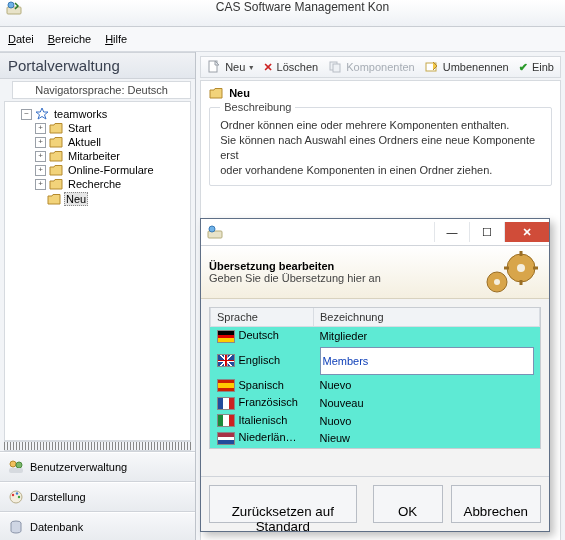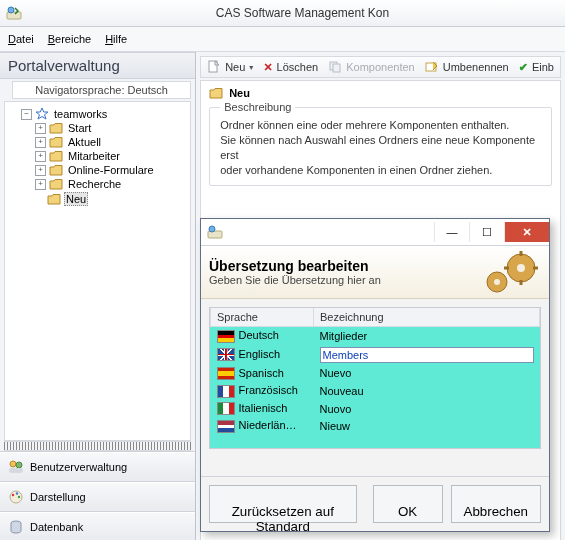--- a/index.html
+++ b/index.html
@@ -1,16 +1,16 @@
 <!DOCTYPE html>
 <html><head>
 <meta charset="utf-8">
 <style>
 html,body{margin:0;padding:0;font-family:Tahoma,"Segoe UI",Arial,sans-serif;font-size:11px;color:#000;background:#fff;width:565px;height:540px;overflow:hidden}
-.titlebar{height:26px;background:linear-gradient(#fff,#eef1f5);border-bottom:1px solid #c9cdd3;display:flex;align-items:center;padding:0 6px;gap:24px}
+.titlebar{height:26px;background:linear-gradient(#fff,#eef1f5);border-bottom:1px solid #c9cdd3;display:flex;padding:0 6px;gap:24px}
 .titlebar .icon{width:16px;height:16px}
 .titlebar .title{flex:1;text-align:center;font-size:12px;color:#333}
 .menubar{height:20px;display:flex;align-items:center;gap:14px;padding:2px 8px;border-bottom:1px solid #d6dae0;background:#f7f8fa}
 .menu-item{cursor:default}
 .menu-item span{text-decoration:underline}
 .main{display:flex;height:calc(540px - 26px - 24px)}
 .sidebar{width:218px;border-right:1px solid #bfc4cb;background:#f2f4f7;display:flex;flex-direction:column}
 .panel-header{background:linear-gradient(#f0f2f5,#e3e7ed);border:1px solid #cfd3d9;border-left:none;border-right:none;padding:4px 8px;font-size:15px;color:#3a4150}
 .nav-lang{background:#fff;border:1px solid #d6dadf;margin:2px 4px 0 12px;padding:2px 6px;text-align:center;color:#444}
 .tree{flex:1;background:#fff;margin:2px 4px 0 4px;border:1px solid #d6dadf;padding:4px 2px 4px 2px;overflow:auto}
@@ -39,21 +39,21 @@
 .fieldset{border:1px solid #d8dce2;border-radius:2px;padding:8px 10px;margin-top:4px}
 .fieldset .legend{position:relative;top:-15px;background:#fff;display:inline-block;padding:0 4px;color:#444}
 .fieldset .body{margin-top:-10px;color:#333;line-height:1.35}
 
 .dialog{position:absolute;left:200px;top:218px;width:348px;height:312px;background:#f3f3f3;border:1px solid #5f6f86;box-shadow:4px 4px 8px rgba(0,0,0,.25)}
 .dlg-tb{height:26px;background:#fff;display:flex;align-items:center;border-bottom:1px solid #d0d4da}
 .dlg-tb .spacer{flex:1}
 .dlg-btn{width:34px;height:20px;display:flex;align-items:center;justify-content:center;font-size:11px;border-left:1px solid #e3e6ea}
 .dlg-close{background:#d04c39;color:#fff;font-weight:bold;width:44px;height:20px}
 .dlg-head{background:linear-gradient(#fff,#f4efe0);height:52px;border-bottom:1px solid #d8d2bf;display:flex;align-items:center;padding:0 8px;justify-content:space-between}
-.dlg-head .txt .t1{font-weight:bold;font-size:14px}
+.dlg-head .txt .t1{font-weight:bold;font-size:11px}
 .dlg-head .txt .t2{font-size:11px;color:#444}
 .gears{width:64px;height:44px}
 .grid{margin:8px 8px 0 8px;border:1px solid #c8ccd2;background:#5eead4;height:140px;overflow:hidden}
 .grid table{border-collapse:collapse;width:100%}
 .grid th{background:#f1f3f6;border:1px solid #d8dce2;border-top:none;padding:3px 6px;text-align:left;color:#333;font-weight:normal}
 .grid td{border-bottom:0;padding:2px 6px;vertical-align:middle}
 .flag{display:inline-block;width:16px;height:11px;margin-right:4px;border:1px solid #888;vertical-align:middle}
 .flag.de{background:linear-gradient(#000 0 33%,#d00 33% 66%,#fc0 66%)}
 .flag.en{background:#224b9b;position:relative;overflow:hidden}
 .flag.en::before{content:"";position:absolute;inset:0;background:
@@ -61,21 +61,21 @@
  linear-gradient(-45deg,transparent 45%,#fff 45% 55%,transparent 55%),
  linear-gradient(#fff,#fff) center/100% 22% no-repeat,
  linear-gradient(#fff,#fff) center/22% 100% no-repeat;}
 .flag.en::after{content:"";position:absolute;inset:0;background:
  linear-gradient(#c00,#c00) center/100% 12% no-repeat,
  linear-gradient(#c00,#c00) center/12% 100% no-repeat;}
 .flag.es{background:linear-gradient(#c20 0 25%,#fc0 25% 75%,#c20 75%)}
 .flag.fr{background:linear-gradient(90deg,#224b9b 0 33%,#fff 33% 66%,#c22 66%)}
 .flag.it{background:linear-gradient(90deg,#1a8a3a 0 33%,#fff 33% 66%,#c22 66%)}
 .flag.nl{background:linear-gradient(#a83246 0 33%,#fff 33% 66%,#224b9b 66%)}
-.grid input{width:100%;box-sizing:border-box;font:inherit;border:1px solid #7a92b5;padding:0 2px;height:16px;color:#1040b8}
+.grid input{width:100%;box-sizing:border-box;font:inherit;border:1px solid #7a92b5;padding:0 2px;height:28px;color:#1040b8}
 .dlg-foot{position:absolute;bottom:0;left:0;right:0;border-top:1px solid #d0d4da;background:#f3f3f3;padding:8px;display:flex;gap:8px;align-items:center}
 .btn{background:#f5f6f8;border:1px solid #b8bdc5;padding:18px 12px;height:21px;cursor:default}
 .dlg-foot .gap{flex:1}
 svg{display:block}
 .green-check{color:#2a9a2a;font-weight:bold}
 </style>
 </head>
 <body>
 
 <div class="titlebar">

